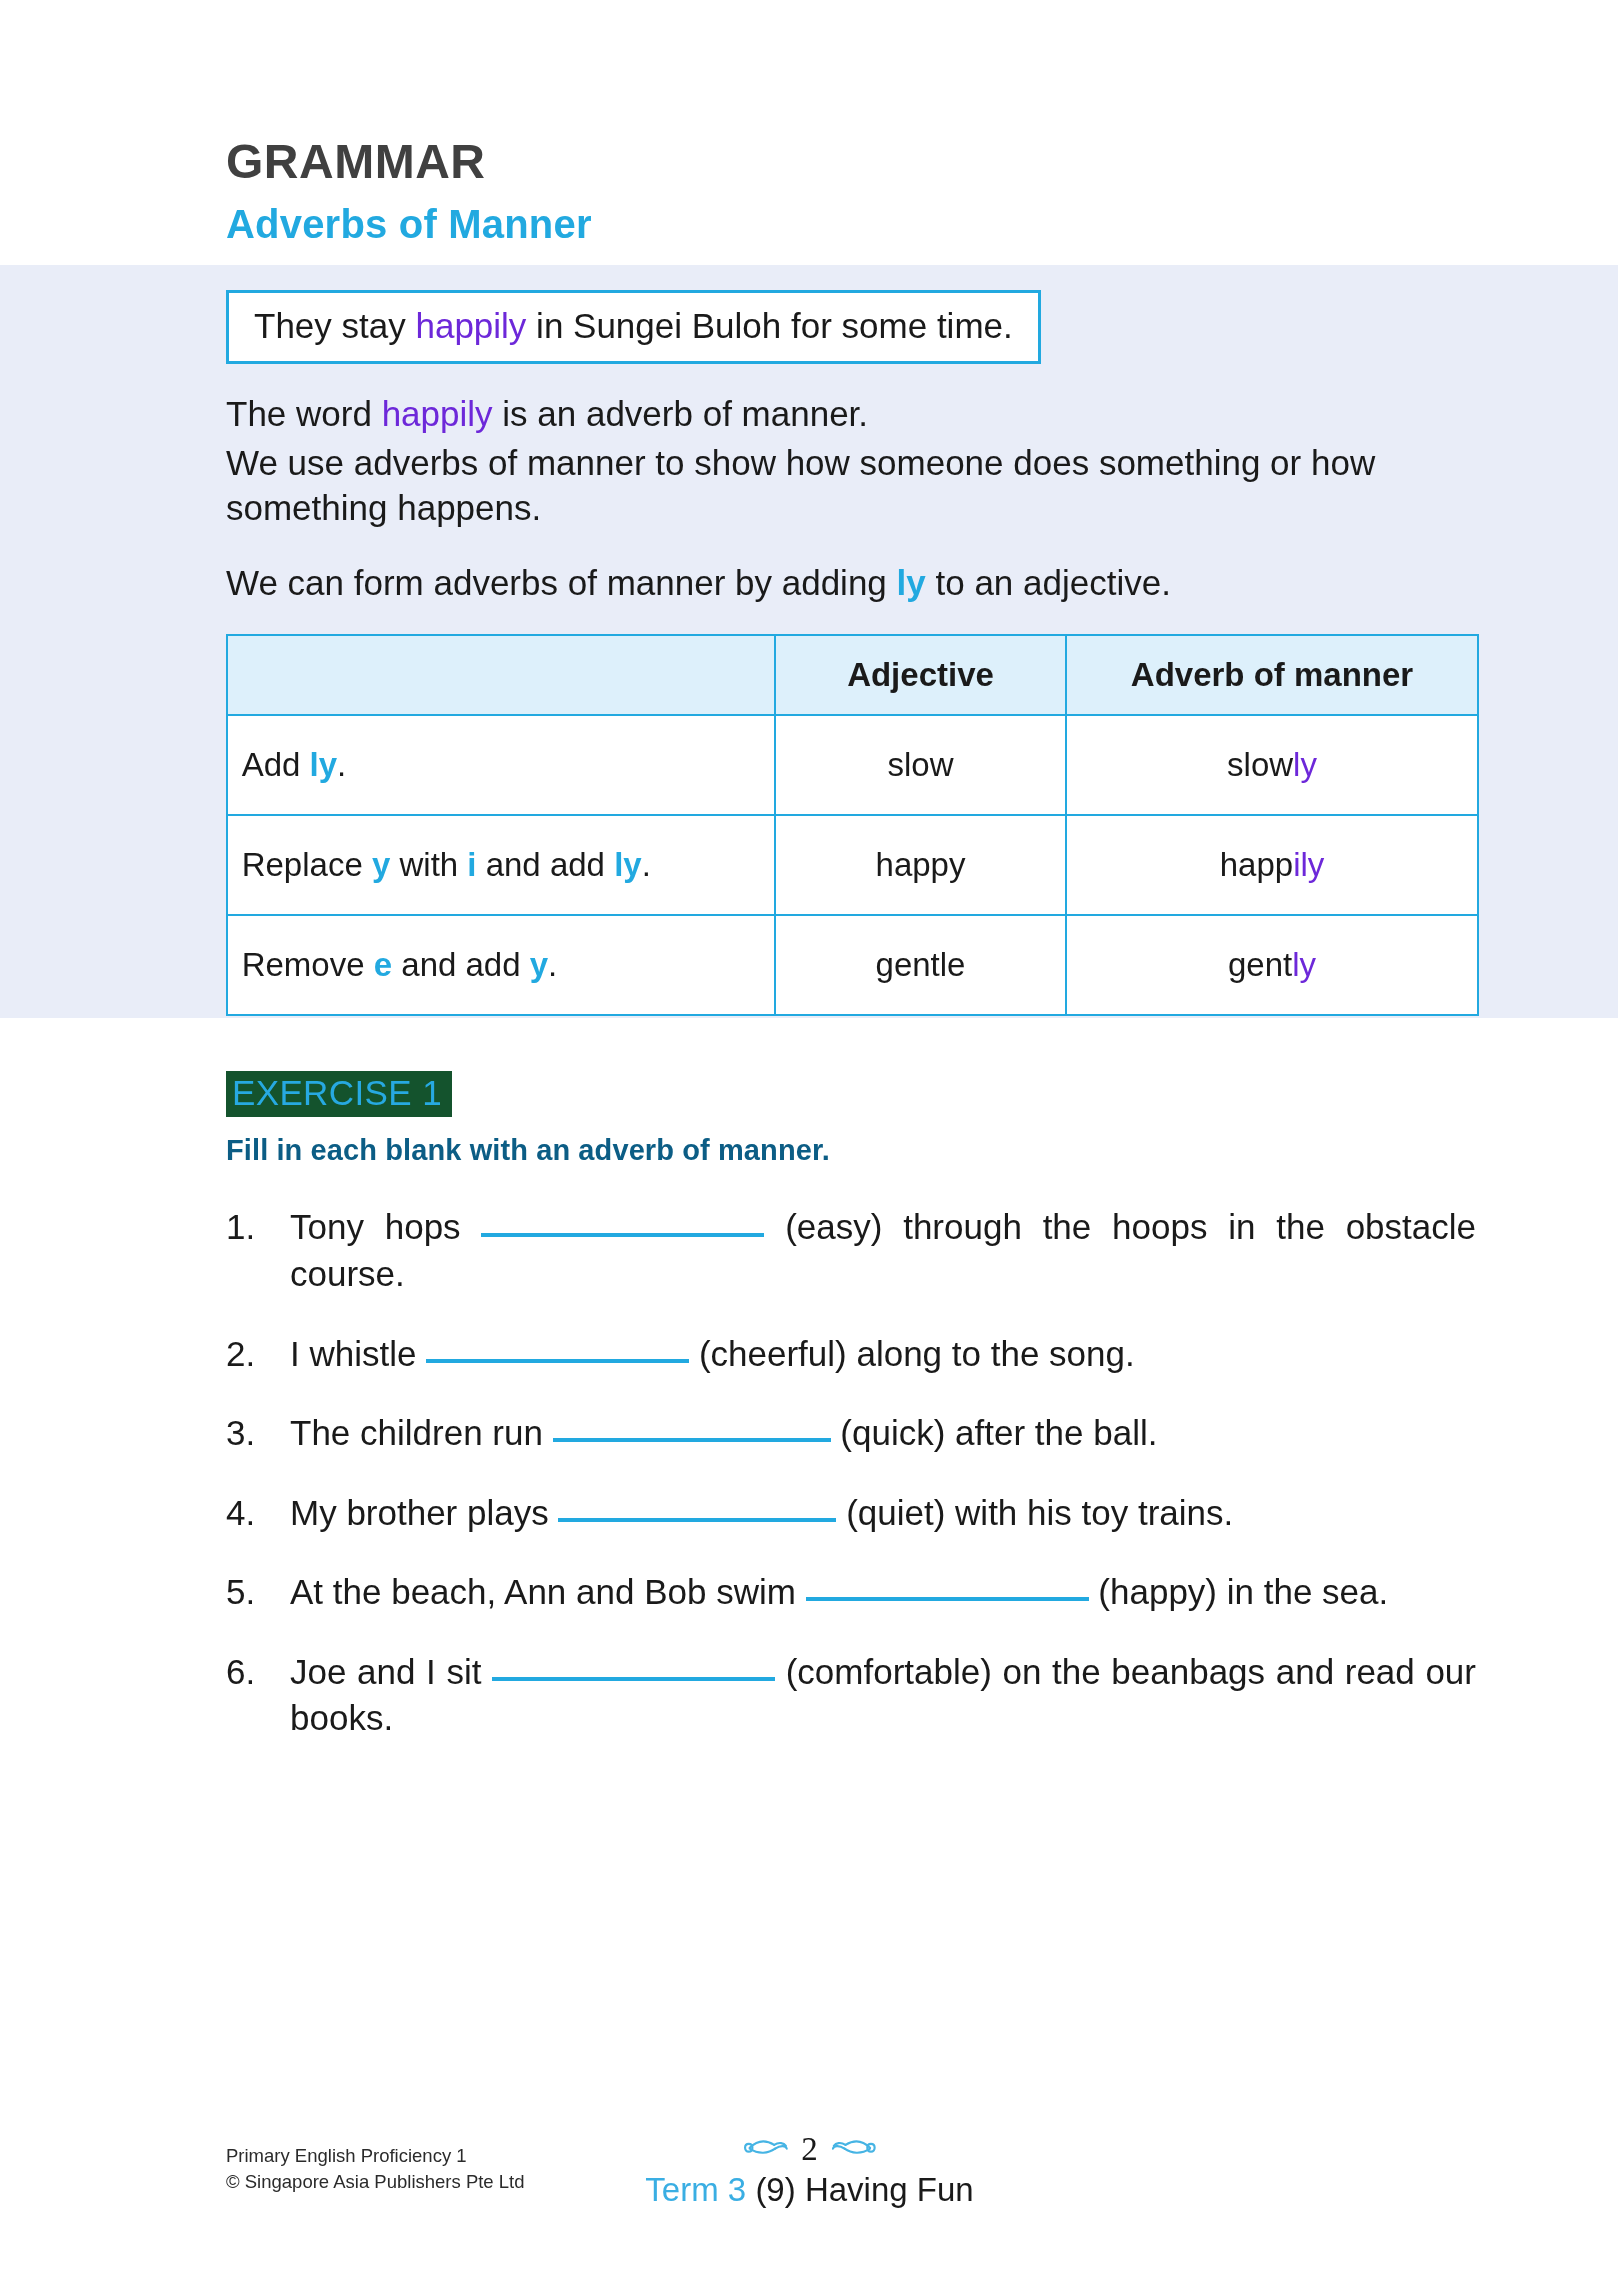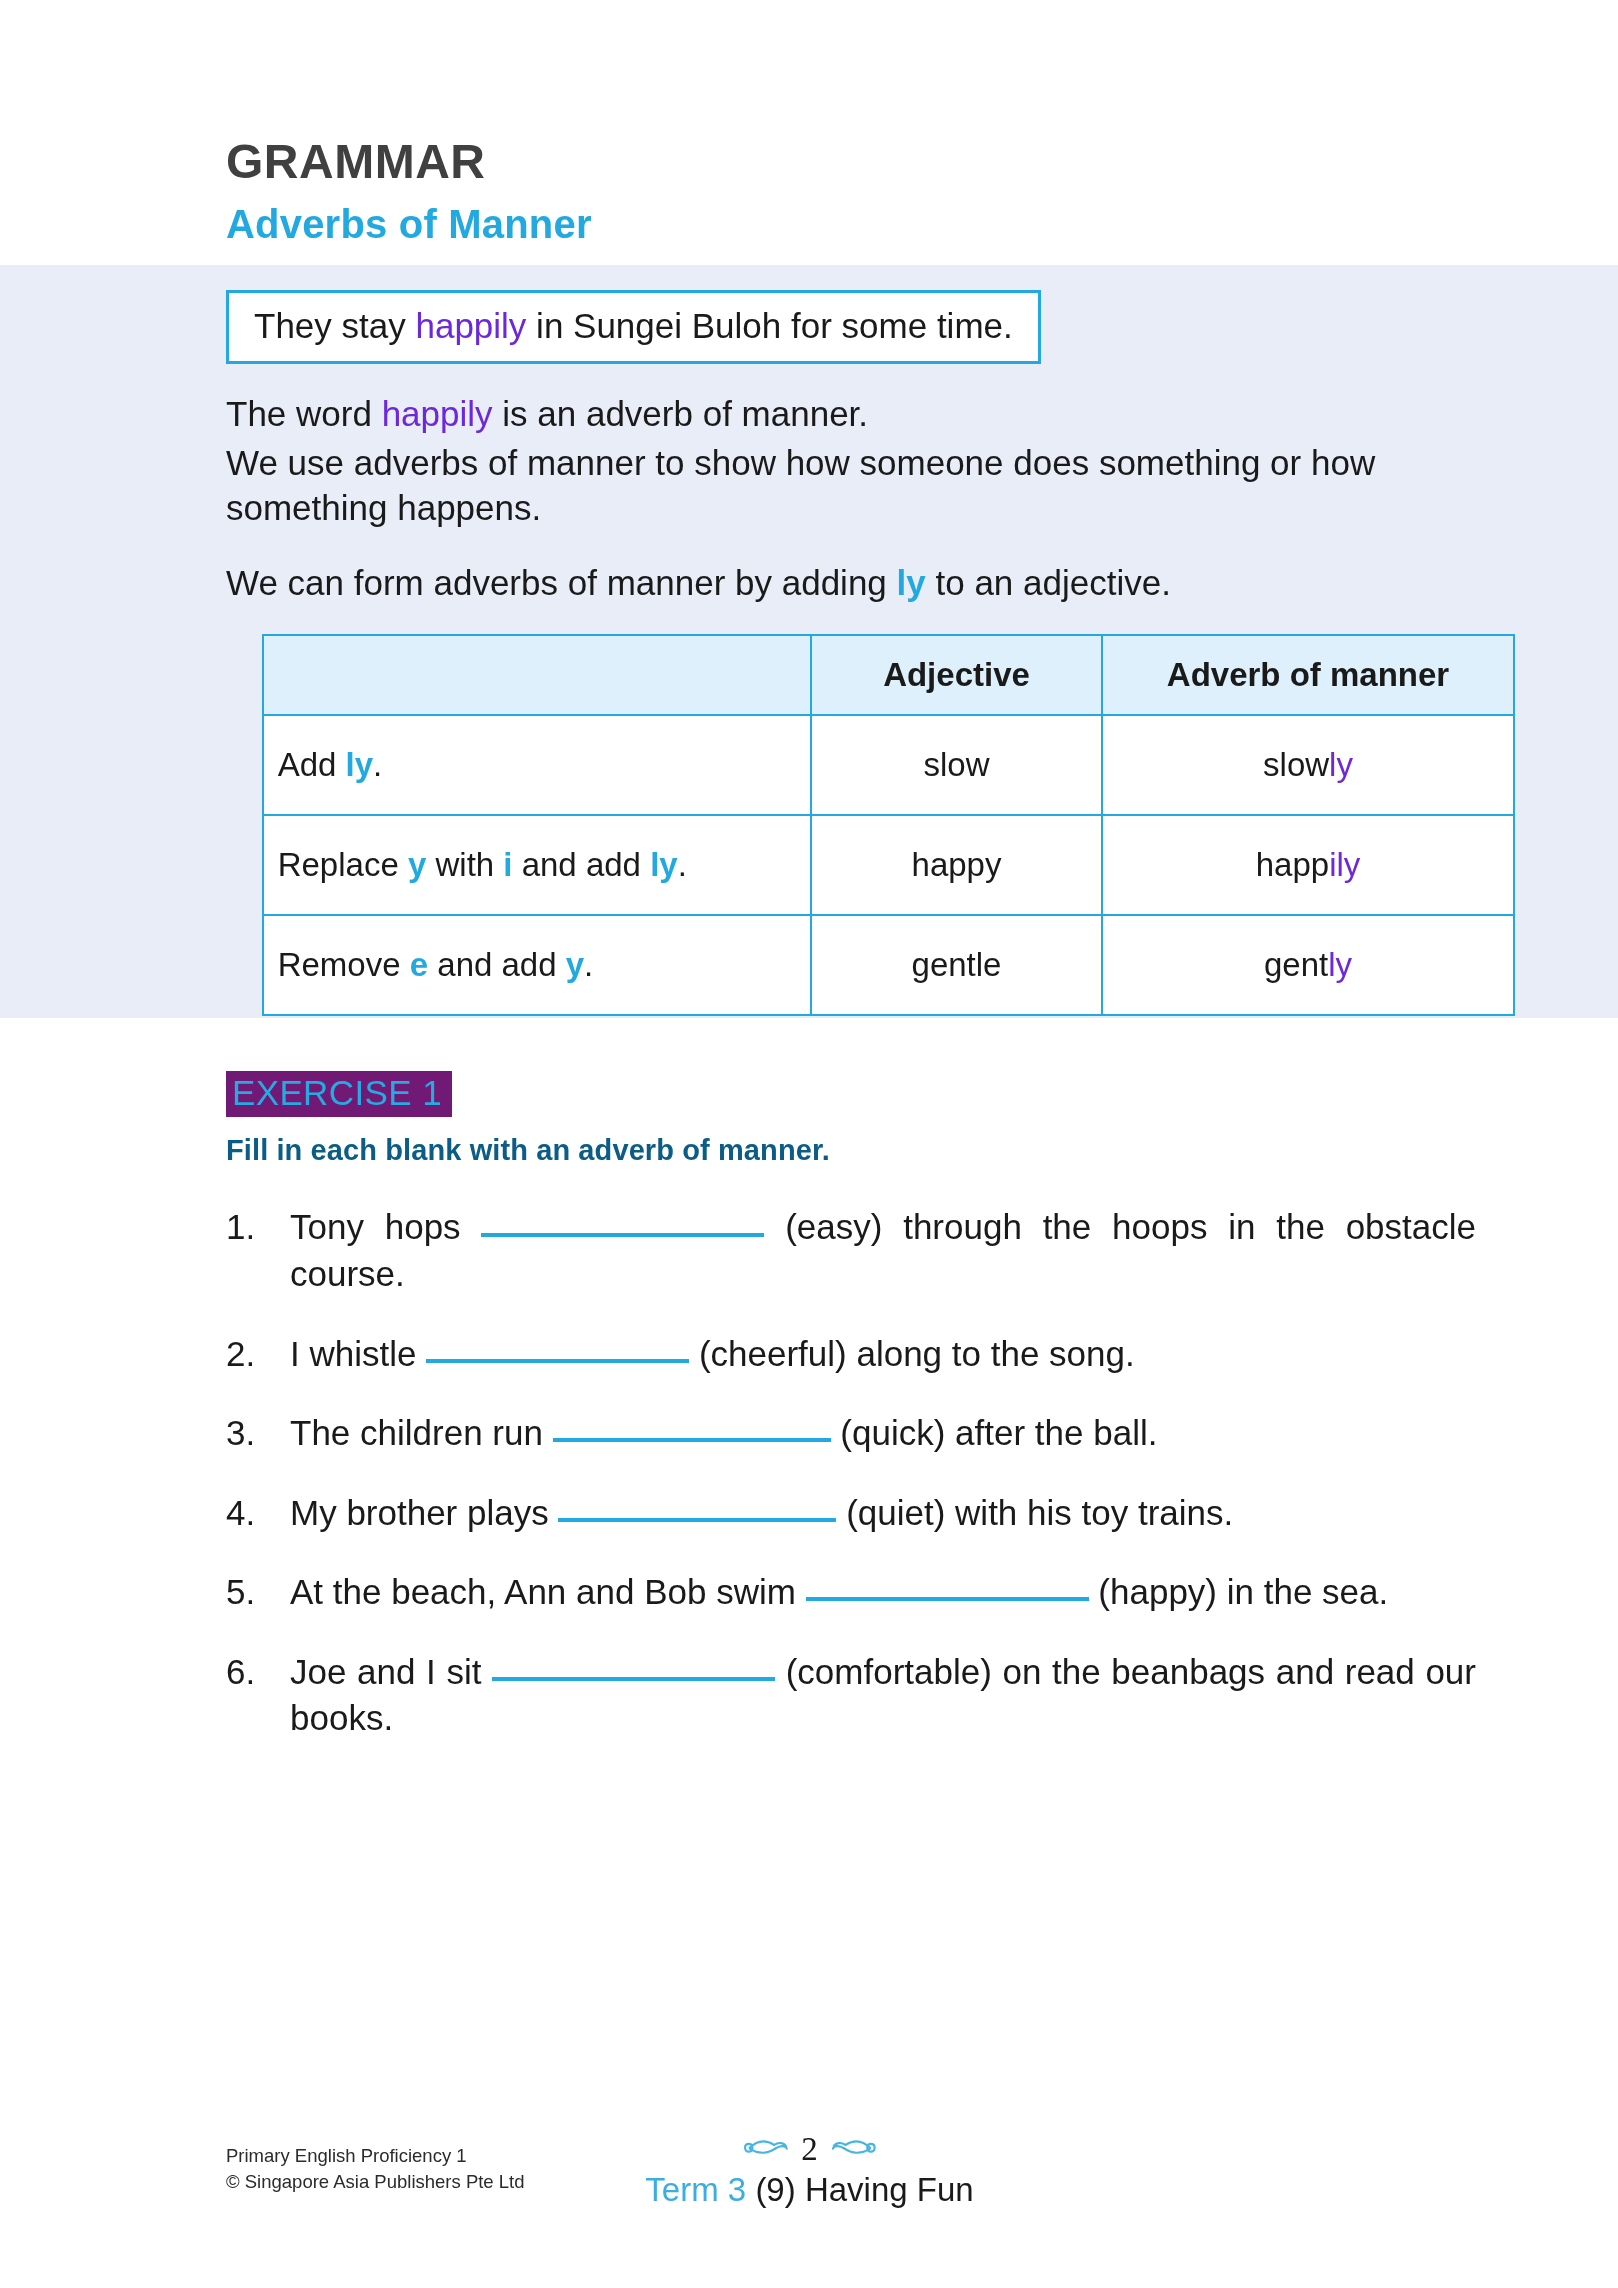--- a/index.html
+++ b/index.html
@@ -90,21 +90,20 @@
 
   .hi { color: #6d28d9; }
   .hi-b { color: #22a9e0; font-weight: bold; }
 
   
   .rule-table {
     margin-top: 29px;
     border-collapse: collapse;
     width: 1250px;
     table-layout: fixed;
-    margin-left: 36px;
   }
   .rule-table td, .rule-table th {
     border: 2.9px solid #22a9e0;
     background: #ffffff;
     font-weight: normal;
     font-size: 33px;
     color: #1a1a1a;
     height: 100px;
     padding: 0 13.7px;
     box-sizing: border-box;
@@ -125,21 +124,21 @@
   .exercise {
     position: absolute;
     left: 226px;
     top: 1071px;
     width: 1250px;
   }
   .ex-label {
     display: inline-block;
     font-size: 35px;
     color: #27a9e1;
-    background: #701a75;
+    background: #14532d;
     padding: 2px 9.8px 3.9px 5.9px;
     letter-spacing: 0.4px;
   }
   .ex-instruction {
     font-size: 29px;
     font-weight: bold;
     color: #0c5d85;
     margin-top: 17.6px;
     letter-spacing: 0.1px;
   }

